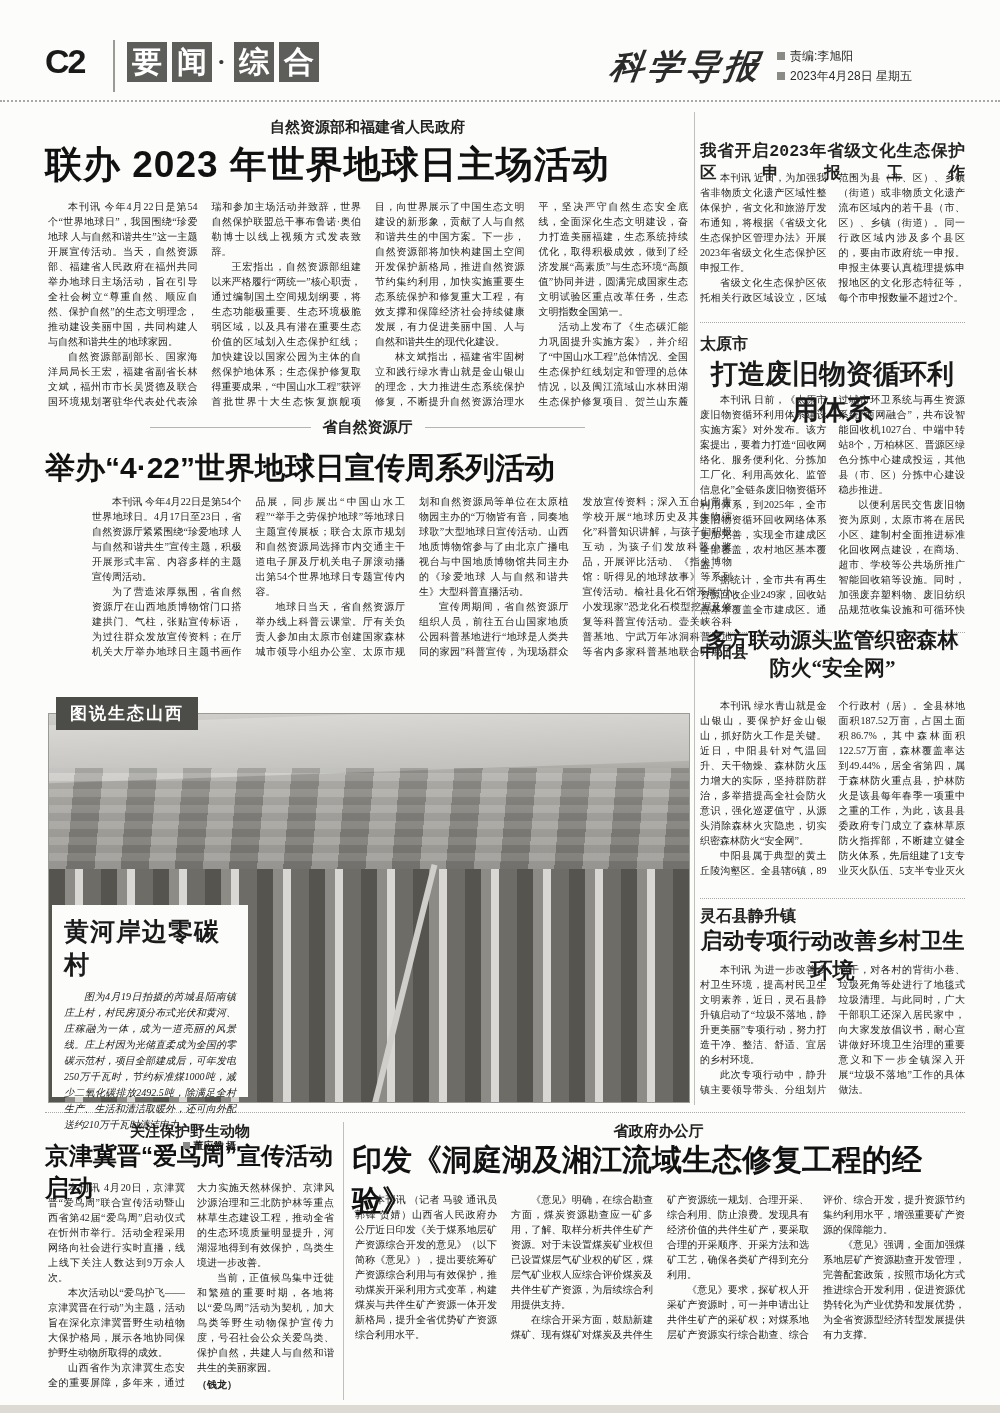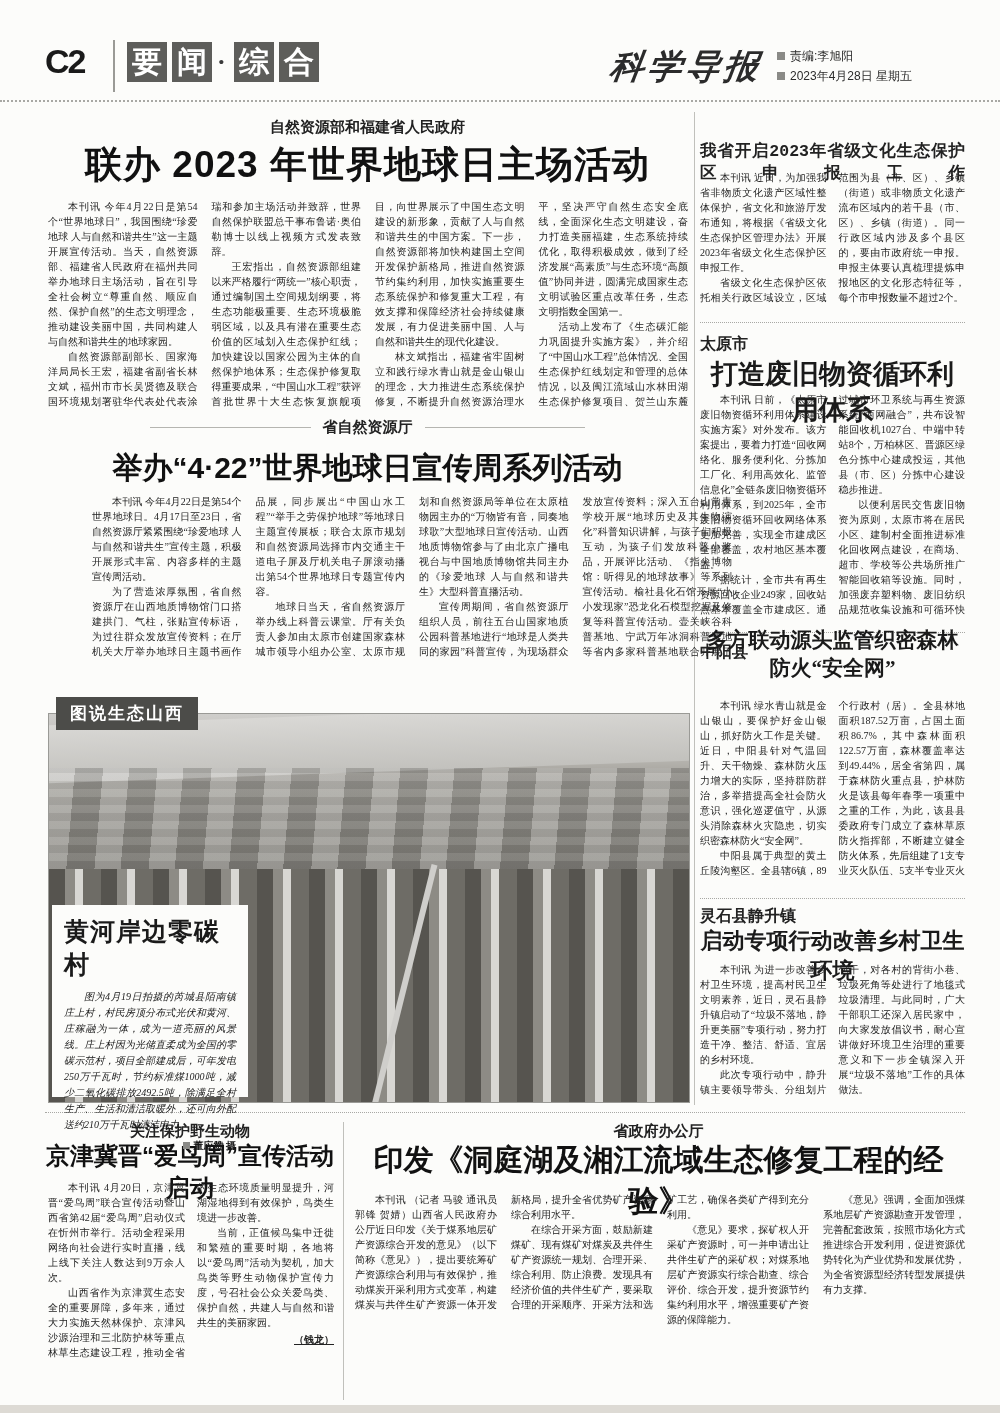--- a/index.html
+++ b/index.html
@@ -16,24 +16,24 @@
   .paper-logo{position:absolute;right:205px;top:8px;font-family:"DejaVu Serif",serif;font-style:italic;font-weight:bold;font-size:34px;letter-spacing:4px;color:#2b2b2b;transform:skewX(-8deg);}
   .mast-meta{position:absolute;right:0;top:10px;width:190px;font-family:"Liberation Sans",sans-serif;font-size:12px;line-height:20px;color:#2b2b2b;}
   .mast-meta .sq{display:inline-block;width:8px;height:8px;background:#8a8a86;margin-right:5px;}
   .mast-rule{position:absolute;left:0;top:100px;width:1000px;border-top:2px dotted #a8a8a4;}
 
   
   .kicker{font-family:"Liberation Sans",sans-serif;font-weight:bold;color:#222;}
   .kicker.centered{text-align:center;font-family:Liberation Serif, serif;}
   .kicker-lined{display:flex;align-items:center;gap:12px;}
   .kicker-lined:before,.kicker-lined:after{content:"";flex:1;border-top:1px solid #b5b5b0;}
-  .headline{font-family:"Liberation Sans",sans-serif;font-weight:900;color:#111;text-align:center;}
+  .headline{font-family:"Liberation Sans",sans-serif;font-weight:900;color:#111;text-align:left;}
   .body-cols{font-size:10px;line-height:1.5;text-align:justify;overflow:hidden;color:#222;}
   .body-cols .para{margin:0;text-indent:2em;}
-  .byline{margin:2px 0 12px;text-align:right;font-weight:bold;font-size:10px;text-decoration:underline;}
+  .byline{margin:2px 0 12px;text-align:left;font-weight:bold;font-size:10px;}
   .vsep{position:absolute;border-left:1px solid #c0c0bb;}
   .hsep{position:absolute;border-top:1px dotted #a8a8a4;}
 
   
   .a1-kicker{position:absolute;left:45px;top:118px;width:645px;font-size:15px;}
   .a1-head{position:absolute;left:45px;top:140px;width:645px;font-size:37px;letter-spacing:1px;}
   .a1-body{position:absolute;left:48px;top:199px;width:640px;height:222px;column-count:4;column-gap:14px;}
 
   
   .a2-kicker{position:absolute;left:150px;top:418px;width:435px;font-size:15px;}
@@ -177,30 +177,32 @@
         <p class="para">此次专项行动中，静升镇主要领导带头、分组划片包干，对各村的背街小巷、垃圾死角等处进行了地毯式垃圾清理。与此同时，广大干部职工还深入居民家中，向大家发放倡议书，耐心宣讲做好环境卫生治理的重要意义和下一步全镇深入开展“垃圾不落地”工作的具体做法。</p>
       </div>
 
   </div>
 
   <div class="kicker centered bl-kicker">关注保护野生动物</div>
   <div class="headline bl-head">京津冀晋“爱鸟周”宣传活动启动</div>
   <div class="body-cols bl-body">
     <div>
         <p class="para">本刊讯  4月20日，京津冀晋“爱鸟周”联合宣传活动暨山西省第42届“爱鸟周”启动仪式在忻州市举行。活动全程采用网络向社会进行实时直播，线上线下关注人数达到9万余人次。</p>
+        <p class="para">本次活动以“爱鸟护飞——京津冀晋在行动”为主题，活动旨在深化京津冀晋野生动植物大保护格局，展示各地协同保护野生动物所取得的成效。</p>
         <p class="para">山西省作为京津冀生态安全的重要屏障，多年来，通过大力实施天然林保护、京津风沙源治理和三北防护林等重点林草生态建设工程，推动全省的生态环境质量明显提升，河湖湿地得到有效保护，鸟类生境进一步改善。</p>
         <p class="para">当前，正值候鸟集中迁徙和繁殖的重要时期，各地将以“爱鸟周”活动为契机，加大鸟类等野生动物保护宣传力度，号召社会公众关爱鸟类、保护自然，共建人与自然和谐共生的美丽家园。</p>
       </div>
     <p class="byline">（钱龙）</p>
   </div>
 
   <div class="kicker centered br-kicker">省政府办公厅</div>
   <div class="headline br-head">印发《洞庭湖及湘江流域生态修复工程的经验》</div>
   <div class="body-cols br-body">
     <div>
         <p class="para">本刊讯  （记者  马骏  通讯员  郭锋  贺婧）山西省人民政府办公厅近日印发《关于煤系地层矿产资源综合开发的意见》（以下简称《意见》），提出要统筹矿产资源综合利用与有效保护，推动煤炭开采利用方式变革，构建煤炭与共伴生矿产资源一体开发新格局，提升全省优势矿产资源综合利用水平。</p>
+        <p class="para">《意见》明确，在综合勘查方面，煤炭资源勘查应一矿多用，了解、取样分析共伴生矿产资源。对于未设置煤炭矿业权但已设置煤层气矿业权的矿区，煤层气矿业权人应综合评价煤炭及共伴生矿产资源，为后续综合利用提供支持。</p>
         <p class="para">在综合开采方面，鼓励新建煤矿、现有煤矿对煤炭及共伴生矿产资源统一规划、合理开采、综合利用、防止浪费。发现具有经济价值的共伴生矿产，要采取合理的开采顺序、开采方法和选矿工艺，确保各类矿产得到充分利用。</p>
         <p class="para">《意见》要求，探矿权人开采矿产资源时，可一并申请出让共伴生矿产的采矿权；对煤系地层矿产资源实行综合勘查、综合评价、综合开发，提升资源节约集约利用水平，增强重要矿产资源的保障能力。</p>
         <p class="para">《意见》强调，全面加强煤系地层矿产资源勘查开发管理，完善配套政策，按照市场化方式推进综合开发利用，促进资源优势转化为产业优势和发展优势，为全省资源型经济转型发展提供有力支撑。</p>
       </div>
   </div>
 
 </div>
 
 </body></html>

